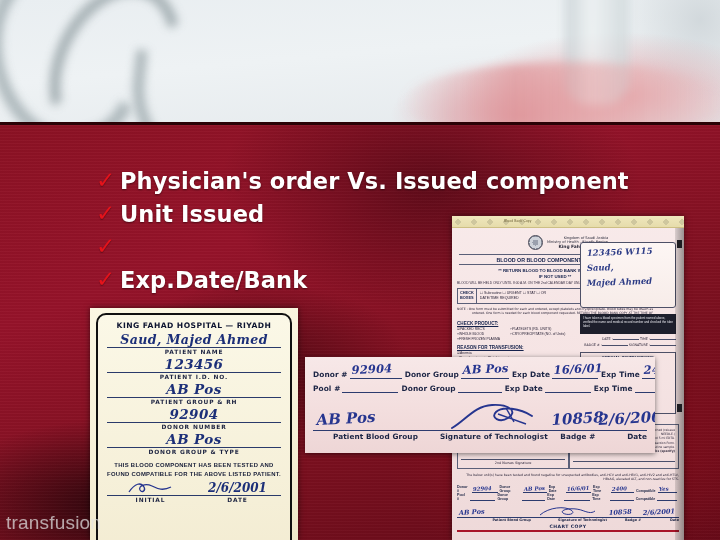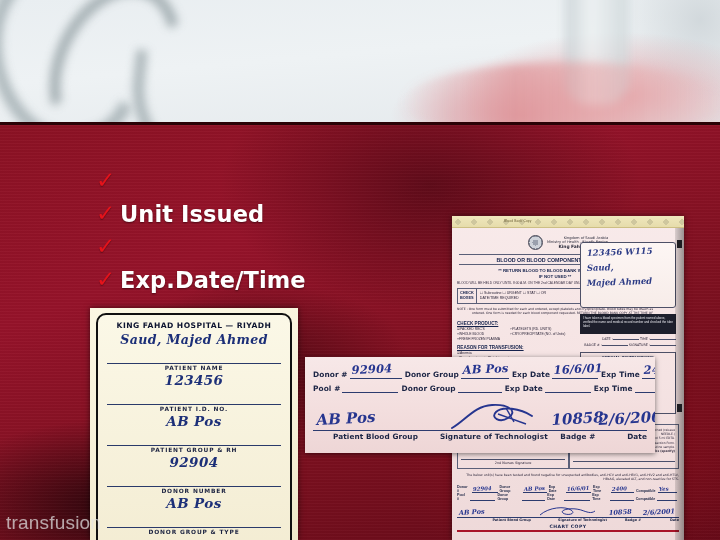--- a/index.html
+++ b/index.html
@@ -104,21 +104,21 @@
   }
   #compat-card .frame {
     border:2px solid #101010; border-radius:10px; height:251px;
     padding:5px 9px 0 9px; background:linear-gradient(180deg,#fbf8e7,#f3ecd2);
   }
   .cc-hdr { text-align:center; font-size:7.6px; font-weight:bold; letter-spacing:.45px; color:#0d1430; margin-top:1px; }
   .cc-row { margin-top:2px; }
   .cc-val {
     font-size:13.5px; line-height:15px; text-align:center; color:#1c2f78;
     font-family:"DejaVu Serif", serif; font-style:italic; font-weight:bold;
-    border-bottom:1.3px solid #2a3a6a; padding-bottom:16px; letter-spacing:.4px;
+    border-bottom:1.3px solid #2a3a6a; padding-bottom:0px; letter-spacing:.4px;
   }
   .cc-val.wide { font-size:12.6px; }
   .cc-lbl { text-align:center; font-size:5.9px; font-weight:bold; letter-spacing:.85px; color:#1b2240; margin-top:1px; }
   .cc-note { font-size:5.9px; font-weight:bold; letter-spacing:.3px; color:#161d38; text-align:center; line-height:8.5px; margin-top:6px; }
   .cc-sign { display:flex; margin-top:3px; }
   .cc-sign > div { flex:1; text-align:center; }
   .cc-sig-line { border-bottom:1.3px solid #2a3a6a; height:15px; font-family:"DejaVu Serif", serif;
                  font-style:italic; color:#1c2f78; font-size:12px; font-weight:bold; }
   .cc-foot { font-size:5.6px; font-weight:bold; letter-spacing:.5px; color:#1a2038; margin:4px 0 0 4px; }
 
@@ -240,31 +240,32 @@
     <div class="hdr-rule"></div>
   </div>
 
   <div class="body-bg">
     <div class="scan"></div>
   </div>
 
   <div class="bullets">
     <div class="bullet">
       <div class="tick">✓</div>
+      <div class="btext">Physician's order Vs. Issued component</div>
     </div>
     <div class="bullet">
       <div class="tick">✓</div>
       <div class="btext">Unit Issued</div>
     </div>
     <div class="bullet">
       <div class="tick">✓</div>
     </div>
     <div class="bullet">
       <div class="tick">✓</div>
-      <div class="btext">Exp.Date/Time</div>
+      <div class="btext">Exp.Date/Bank</div>
     </div>
   </div>
 
   <div class="paper" id="compat-card">
     <div class="frame">
       <div class="cc-hdr ink">KING FAHAD HOSPITAL — RIYADH</div>
 
       <div class="cc-row">
         <div class="cc-val wide">Saud, Majed Ahmed</div>
         <div class="cc-lbl ink">PATIENT NAME</div>

